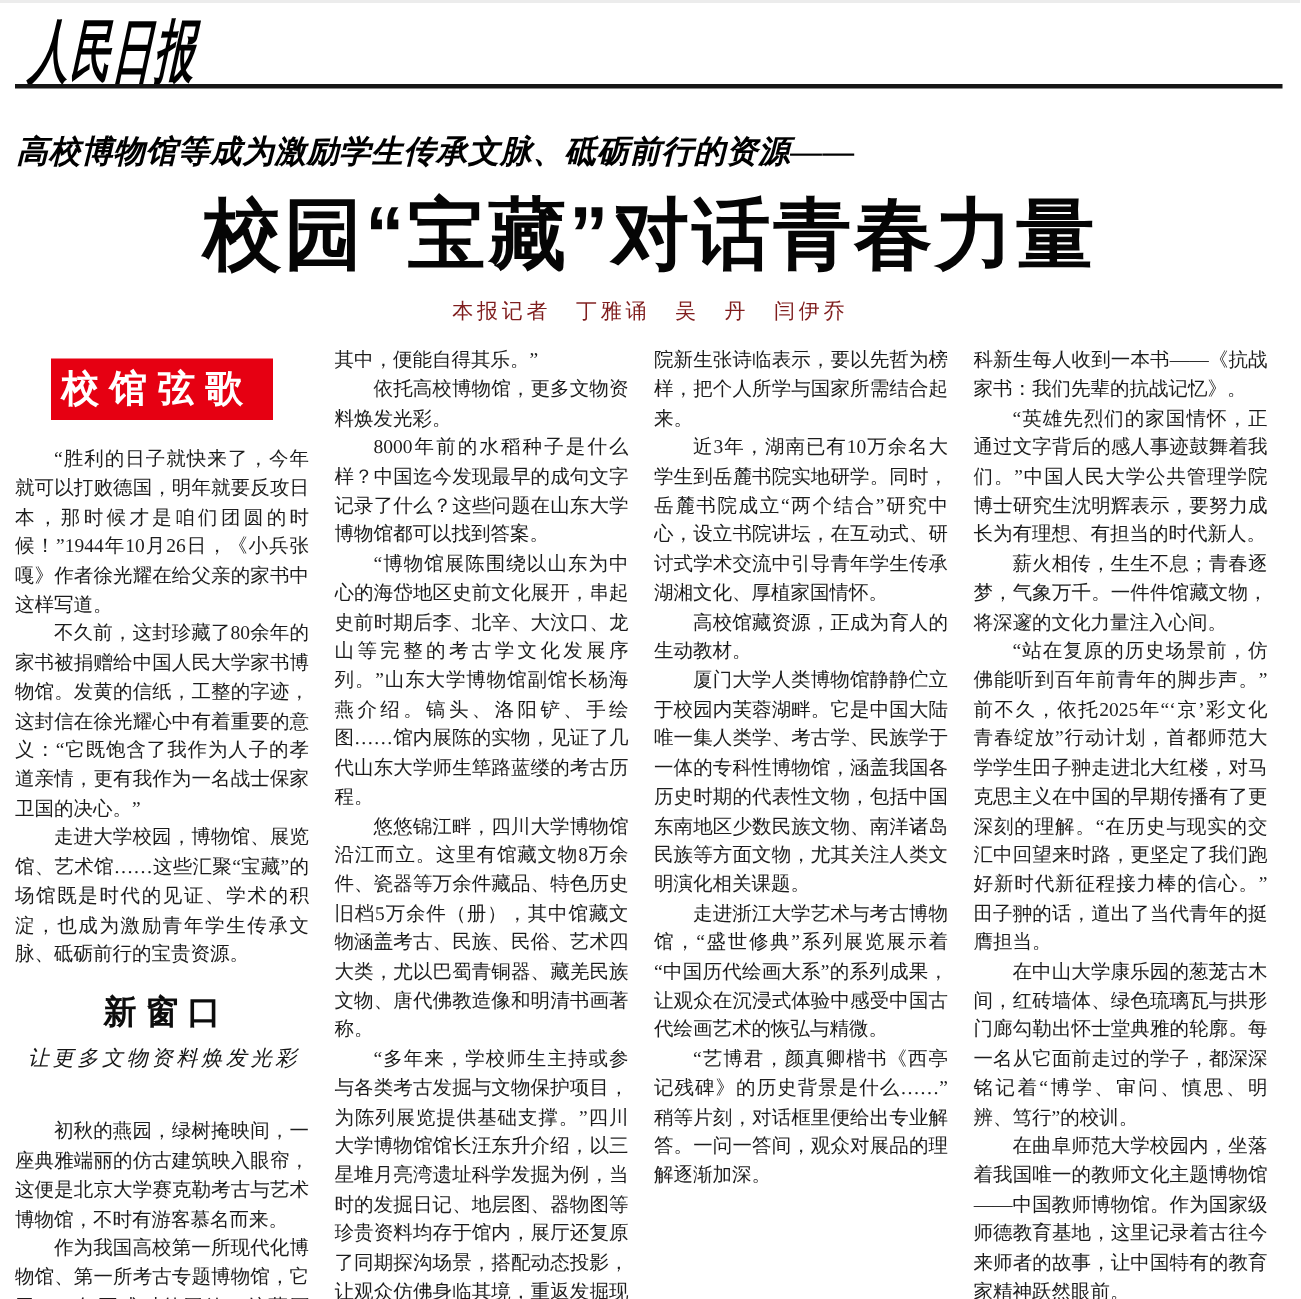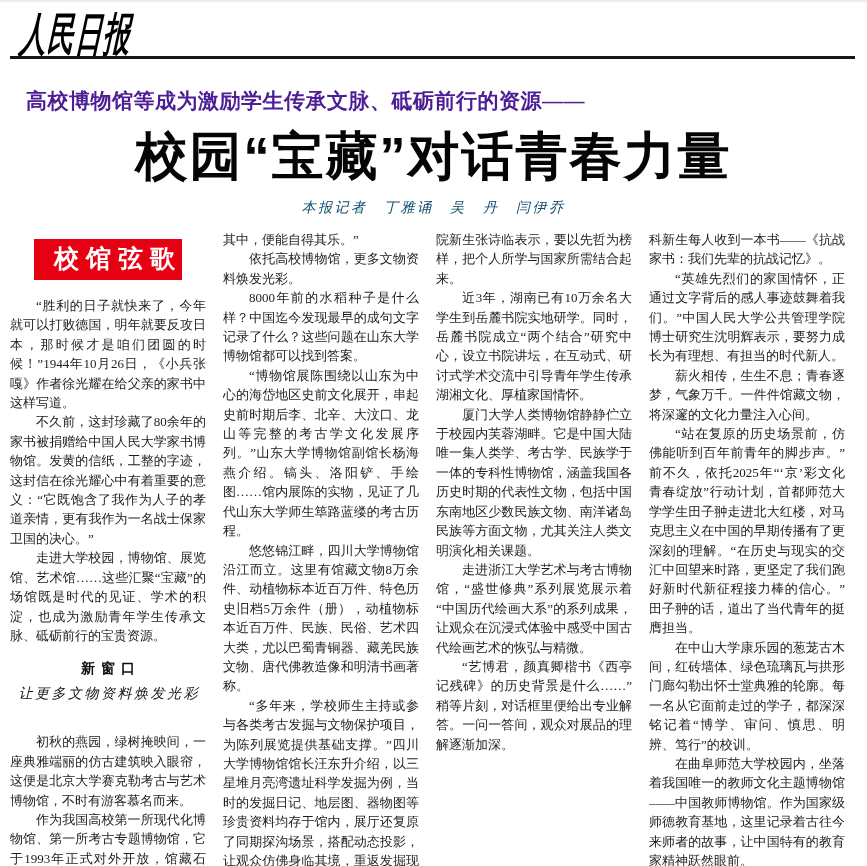--- a/index.html
+++ b/index.html
@@ -2,35 +2,35 @@
 <html lang="zh"><head>
 <meta charset="utf-8">
 <style>
   html,body{margin:0;padding:0;background:#fff;}
   .page{position:relative;width:867px;height:866px;background:#fff;overflow:hidden;
         font-family:"Liberation Serif","DejaVu Serif",serif;color:#1b1b1b;}
   .topstrip{position:absolute;left:0;top:0;right:0;height:2px;background:#ececec;}
   .masthead{position:absolute;left:22px;top:4px;font-size:46px;font-weight:bold;font-style:italic;
         letter-spacing:2px;transform:scaleX(.58) skewX(-7deg);transform-origin:left top;white-space:nowrap;color:#000;}
   .rule{position:absolute;left:10px;right:12px;top:56px;height:3px;background:#161616;}
-  .kicker{position:absolute;left:26px;top:87px;font-size:21px;font-weight:bold;letter-spacing:.5px;color:#4c1d95;}
+  .kicker{position:absolute;left:11px;top:87px;font-size:21px;font-weight:bold;letter-spacing:.5px;color:#000000;font-style:italic;}
   .title{position:absolute;left:0;right:0;top:122px;margin:0;text-align:center;
         font-family:"Liberation Sans","DejaVu Sans",sans-serif;font-weight:900;font-size:52px;
         letter-spacing:2px;color:#050505;}
   .byline{position:absolute;left:0;right:0;top:199px;text-align:center;font-size:14px;
-        font-style:italic;letter-spacing:2.5px;color:#0c4a6e;}
+        letter-spacing:2.5px;color:#7f1d1d;}
   .cols{position:absolute;left:10px;top:230px;bottom:0;right:10px;display:flex;gap:17px;overflow:hidden;}
   .col{flex:0 0 196px;width:196px;overflow:hidden;}
   .col p{margin:0;font-size:13px;line-height:19.4px;text-align:justify;text-indent:2em;color:#1c1c1c;}
   .col p.cont{text-indent:0;}
-  .tag-box{width:148px;margin:9px auto 16px;background:#e60012;color:#fff;text-align:right;
+  .tag-box{width:148px;margin:9px auto 16px;background:#e60012;color:#fff;text-align:left;
         font-family:"Liberation Sans","DejaVu Sans",sans-serif;font-weight:bold;font-size:25px;
         letter-spacing:7px;text-indent:7px;padding:3px 0 5px;}
   .sec-head{margin:15px 0 7px;text-align:center;font-family:"Liberation Sans","DejaVu Sans",sans-serif;
-        font-weight:bold;font-size:14px;letter-spacing:6px;text-indent:6px;color:#0d0d0d;}
+        font-weight:bold;font-size:22px;letter-spacing:6px;text-indent:6px;color:#0d0d0d;}
   .sec-sub{margin:0 0 29px;text-align:center;font-size:14px;font-style:italic;letter-spacing:2.5px;
         text-indent:2.5px;color:#151515;}
 </style>
 </head>
 <body>
 
 <div class="page">
   <div class="topstrip"></div>
   <div class="masthead">人民日报</div>
   <div class="rule"></div>
@@ -47,28 +47,29 @@
         <div class="sec-sub">让更多文物资料焕发光彩</div>
         <p>初秋的燕园，绿树掩映间，一座典雅端丽的仿古建筑映入眼帘，这便是北京大学赛克勒考古与艺术博物馆，不时有游客慕名而来。</p>
         <p>作为我国高校第一所现代化博物馆、第一所考古专题博物馆，它于1993年正式对外开放，馆藏石器、陶器、铜器、瓷器等万余件藏品。</p>
         <p>“这是我修复的巩义窑白釉穿带瓶，出自‘黑石号’沉船。”北京大学考古文博学院2023级博士研究生刘霄介绍，“中国瓷器闻名世界，巩义窑白瓷是最早的外销品种之一，它不仅是贸易的见证，更凝结了古人的创新精神和浪漫想象。”</p>
       </div>
     <div class="col">
         <p class="cont">其中，便能自得其乐。”</p>
         <p>依托高校博物馆，更多文物资料焕发光彩。</p>
         <p>8000年前的水稻种子是什么样？中国迄今发现最早的成句文字记录了什么？这些问题在山东大学博物馆都可以找到答案。</p>
         <p>“博物馆展陈围绕以山东为中心的海岱地区史前文化展开，串起史前时期后李、北辛、大汶口、龙山等完整的考古学文化发展序列。”山东大学博物馆副馆长杨海燕介绍。镐头、洛阳铲、手绘图……馆内展陈的实物，见证了几代山东大学师生筚路蓝缕的考古历程。</p>
-        <p>悠悠锦江畔，四川大学博物馆沿江而立。这里有馆藏文物8万余件、动植物标本近百万件、特色历史旧档5万余件（册），动植物标本近百万件、民族、民俗、艺术四大类，尤以巴蜀青铜器、藏羌民族文物、唐代佛教造像和明清书画著称。</p>
+        <p>悠悠锦江畔，四川大学博物馆沿江而立。这里有馆藏文物8万余件、瓷器等万余件藏品、特色历史旧档5万余件（册），其中馆藏文物涵盖考古、民族、民俗、艺术四大类，尤以巴蜀青铜器、藏羌民族文物、唐代佛教造像和明清书画著称。</p>
         <p>“多年来，学校师生主持或参与各类考古发掘与文物保护项目，为陈列展览提供基础支撑。”四川大学博物馆馆长汪东升介绍，以三星堆月亮湾遗址科学发掘为例，当时的发掘日记、地层图、器物图等珍贵资料均存于馆内，展厅还复原了同期探沟场景，搭配动态投影，让观众仿佛身临其境，重返发掘现场。</p>
         <div class="sec-head">新课堂</div>
         <div class="sec-sub">馆藏资源成为育人的生动教材</div>
       </div>
     <div class="col">
         <p class="cont">院新生张诗临表示，要以先哲为榜样，把个人所学与国家所需结合起来。</p>
         <p>近3年，湖南已有10万余名大学生到岳麓书院实地研学。同时，岳麓书院成立“两个结合”研究中心，设立书院讲坛，在互动式、研讨式学术交流中引导青年学生传承湖湘文化、厚植家国情怀。</p>
+        <p>高校馆藏资源，正成为育人的生动教材。</p>
         <p>厦门大学人类博物馆静静伫立于校园内芙蓉湖畔。它是中国大陆唯一集人类学、考古学、民族学于一体的专科性博物馆，涵盖我国各历史时期的代表性文物，包括中国东南地区少数民族文物、南洋诸岛民族等方面文物，尤其关注人类文明演化相关课题。</p>
         <p>走进浙江大学艺术与考古博物馆，“盛世修典”系列展览展示着“中国历代绘画大系”的系列成果，让观众在沉浸式体验中感受中国古代绘画艺术的恢弘与精微。</p>
         <p>“艺博君，颜真卿楷书《西亭记残碑》的历史背景是什么……”稍等片刻，对话框里便给出专业解答。一问一答间，观众对展品的理解逐渐加深。</p>
       </div>
     <div class="col">
         <p class="cont">科新生每人收到一本书——《抗战家书：我们先辈的抗战记忆》。</p>
         <p>“英雄先烈们的家国情怀，正通过文字背后的感人事迹鼓舞着我们。”中国人民大学公共管理学院博士研究生沈明辉表示，要努力成长为有理想、有担当的时代新人。</p>
         <p>薪火相传，生生不息；青春逐梦，气象万千。一件件馆藏文物，将深邃的文化力量注入心间。</p>
         <p>“站在复原的历史场景前，仿佛能听到百年前青年的脚步声。”前不久，依托2025年“‘京’彩文化　青春绽放”行动计划，首都师范大学学生田子翀走进北大红楼，对马克思主义在中国的早期传播有了更深刻的理解。“在历史与现实的交汇中回望来时路，更坚定了我们跑好新时代新征程接力棒的信心。”田子翀的话，道出了当代青年的挺膺担当。</p>
         <p>在中山大学康乐园的葱茏古木间，红砖墙体、绿色琉璃瓦与拱形门廊勾勒出怀士堂典雅的轮廓。每一名从它面前走过的学子，都深深铭记着“博学、审问、慎思、明辨、笃行”的校训。</p>

